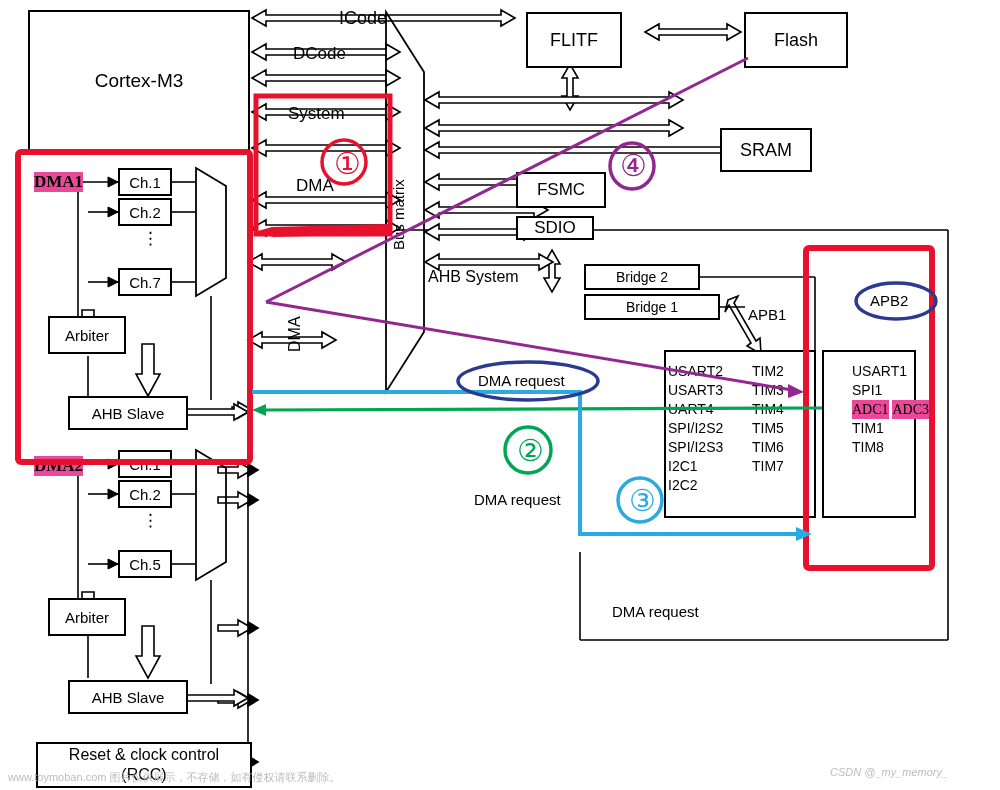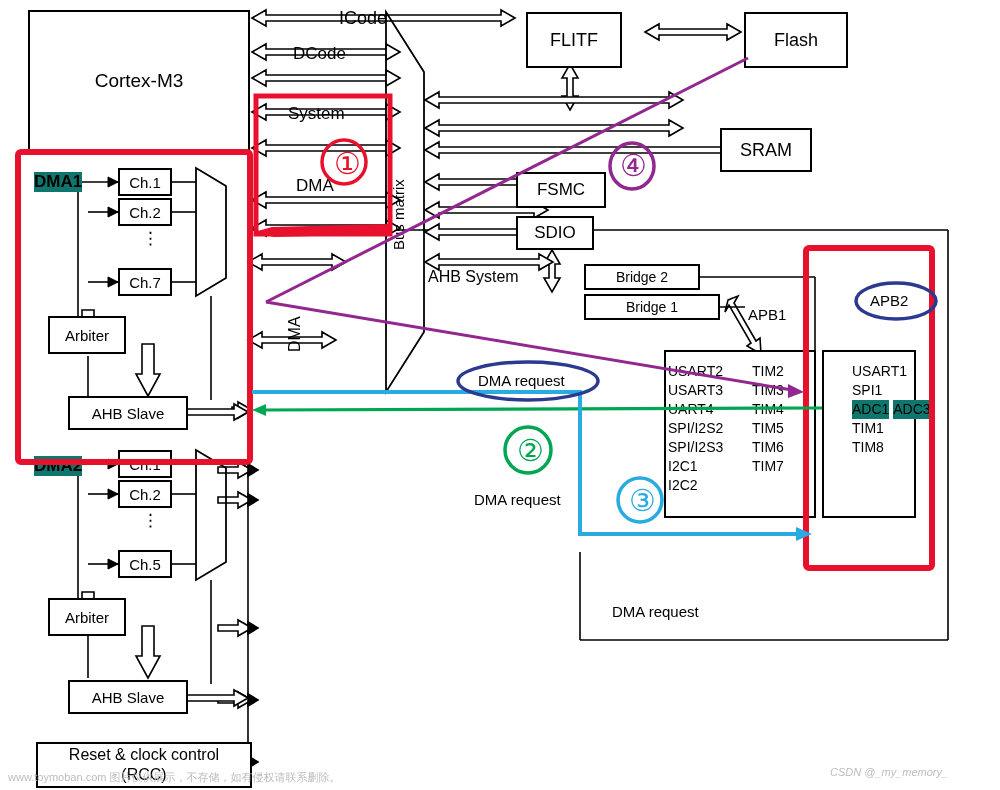--- a/index.html
+++ b/index.html
@@ -1,20 +1,20 @@
 <!DOCTYPE html>
 <html><head>
 <meta charset="utf-8">
 <style>
   html,body{margin:0;padding:0;}
   body{width:1000px;height:790px;background:#ffffff;font-family:"Liberation Sans",sans-serif;position:relative;overflow:hidden;}
   #root{position:absolute;left:0;top:0;width:1000px;height:790px;}
   .box{position:absolute;border:2px solid #000;background:#fff;box-sizing:border-box;display:flex;align-items:center;justify-content:center;text-align:center;}
   .lbl{position:absolute;color:#000;white-space:nowrap;}
-  .hl{background:#0f766e;}
+  .hl{background:#ec4899;font-family:Liberation Serif, serif;}
   svg.layer{position:absolute;left:0;top:0;width:1000px;height:790px;pointer-events:none;}
   .wm{position:absolute;color:#bdbdbd;font-size:11px;white-space:nowrap;}
 </style>
 </head>
 <body>
 
 <div id="root">
 
   <svg class="layer" viewBox="0 0 1000 790">
     <defs>
@@ -151,21 +151,21 @@
   </div>
   <div class="box" style="left:744px;top:12px;width:104px;height:56px;font-size:18px;">
     <span>Flash</span>
   </div>
   <div class="box" style="left:720px;top:128px;width:92px;height:44px;font-size:18px;">
     <span>SRAM</span>
   </div>
   <div class="box" style="left:516px;top:172px;width:90px;height:36px;font-size:17px;">
     <span>FSMC</span>
   </div>
-  <div class="box" style="left:516px;top:216px;width:78px;height:34px;font-size:17px;justify-content:center;">
+  <div class="box" style="left:516px;top:216px;width:78px;height:24px;font-size:17px;justify-content:center;">
     <span>SDIO</span>
   </div>
 
   <div class="box" style="left:584px;top:264px;width:116px;height:26px;font-size:14px;">
     <span>Bridge  2</span>
   </div>
   <div class="box" style="left:584px;top:294px;width:136px;height:26px;font-size:14px;">
     <span>Bridge  1</span>
   </div>
 

